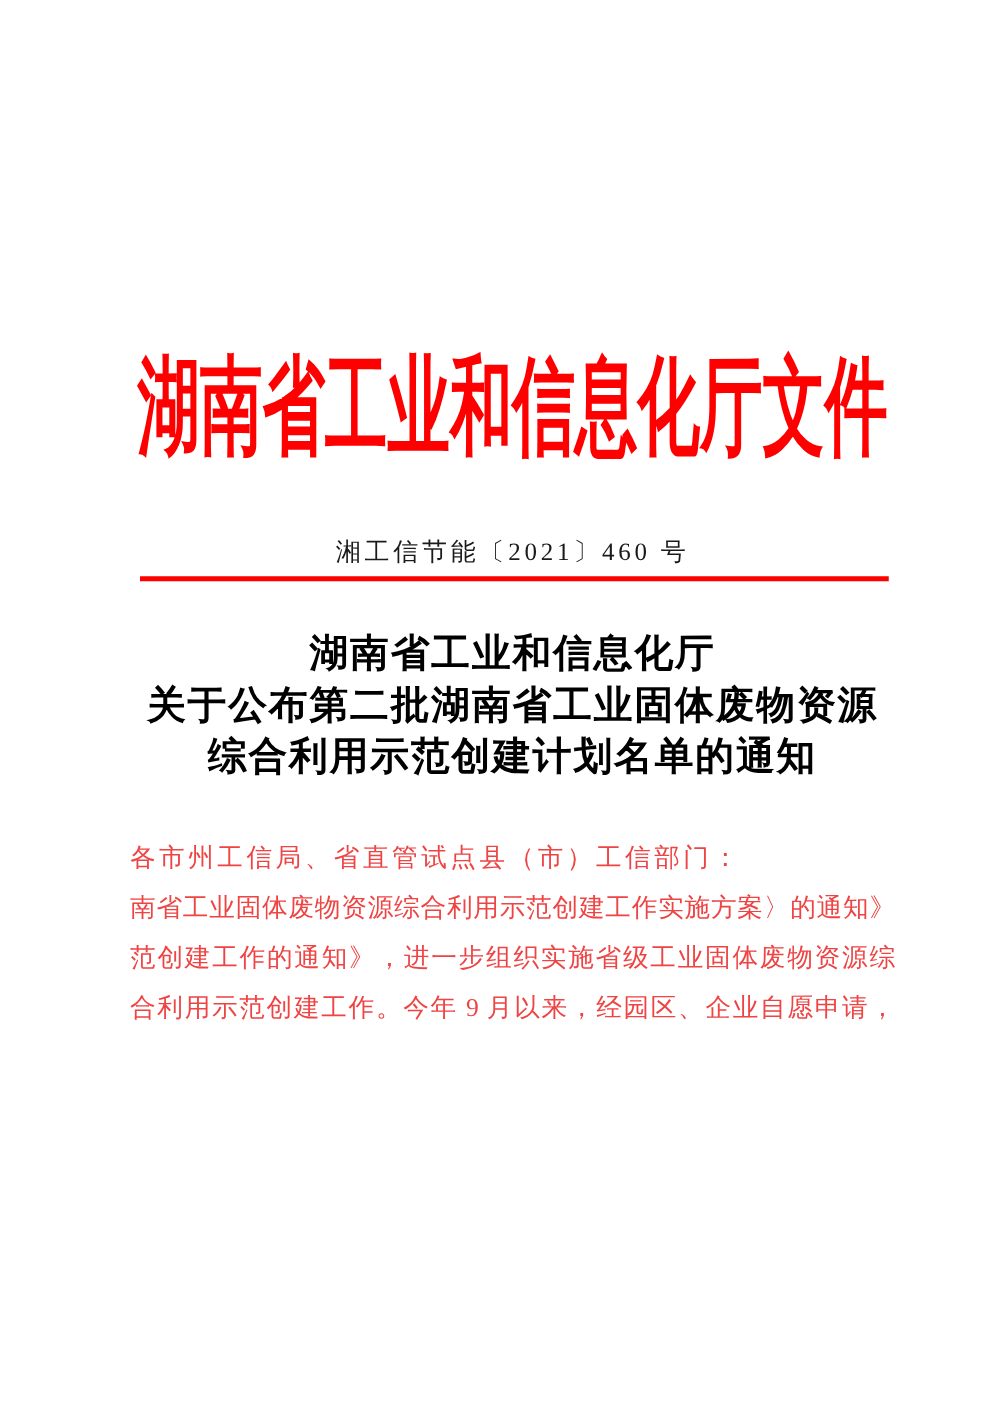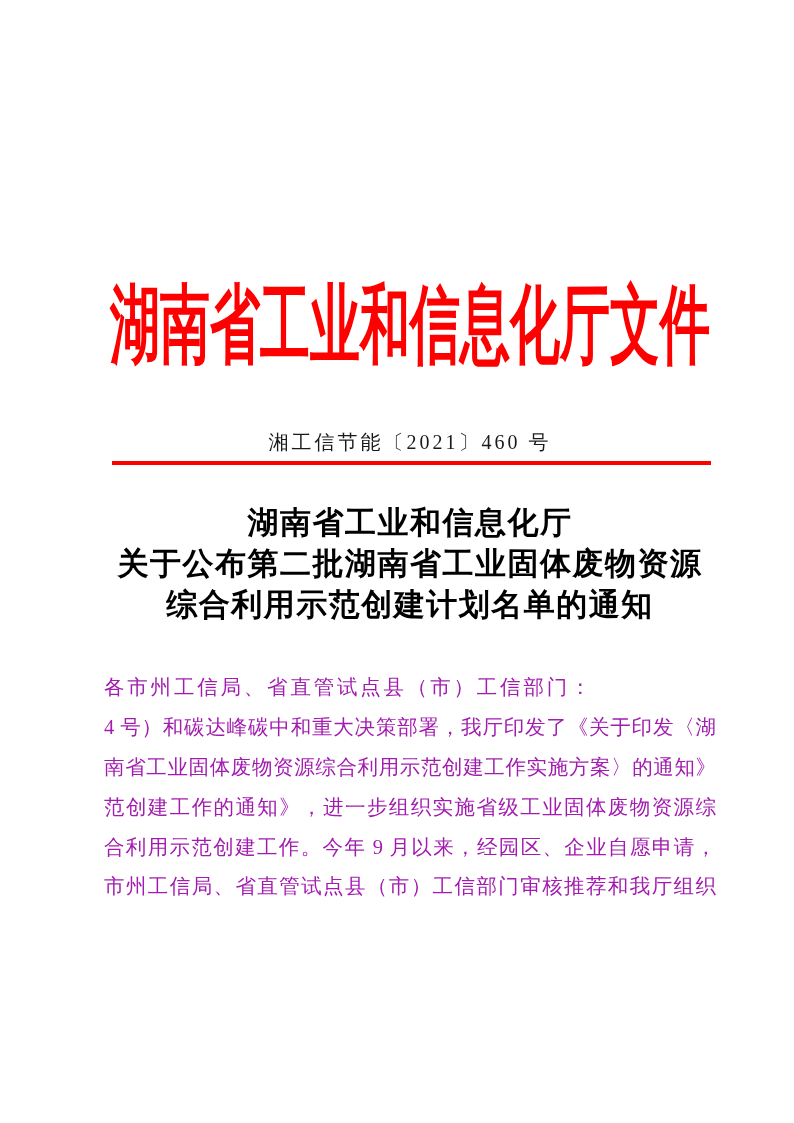--- a/index.html
+++ b/index.html
@@ -74,21 +74,21 @@
     color: #000000;
   }
 
   
   .body-block {
     position: absolute;
     top: 668px;
     left: 104px;
     width: 612px;
     font-size: 20.5px;
-    color: #a21caf;
+    color: #ef4444;
   }
   .line {
     line-height: 39.9px;
     height: 39.9px;
     white-space: normal;
   }
   .just {
     text-align: justify;
     text-align-last: justify;
   }
@@ -127,22 +127,20 @@
   <div class="red-rule"></div>
 
   <div class="doc-title">
     <div>湖南省工业和信息化厅</div>
     <div>关于公布第二批湖南省工业固体废物资源</div>
     <div>综合利用示范创建计划名单的通知</div>
   </div>
 
   <div class="body-block">
     <div class="line salutation">各市州工信局、省直管试点县（市）工信部门：</div>
-    <div class="line just">4 号）和碳达峰碳中和重大决策部署，我厅印发了《关于印发〈湖</div>
     <div class="line just">南省工业固体废物资源综合利用示范创建工作实施方案〉的通知》</div>
     <div class="line just">范创建工作的通知》，进一步组织实施省级工业固体废物资源综</div>
     <div class="line just">合利用示范创建工作。今年 9 月以来，经园区、企业自愿申请，</div>
-    <div class="line just">市州工信局、省直管试点县（市）工信部门审核推荐和我厅组织</div>
   </div>
 
   <div class="page-num">– 1 –</div>
 
 </div>
 
 </body></html>

